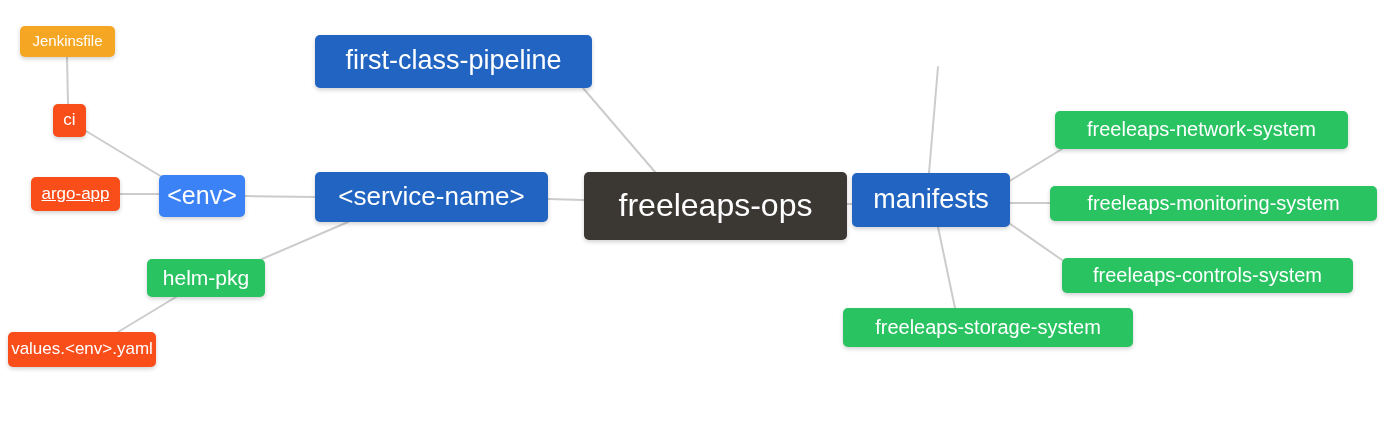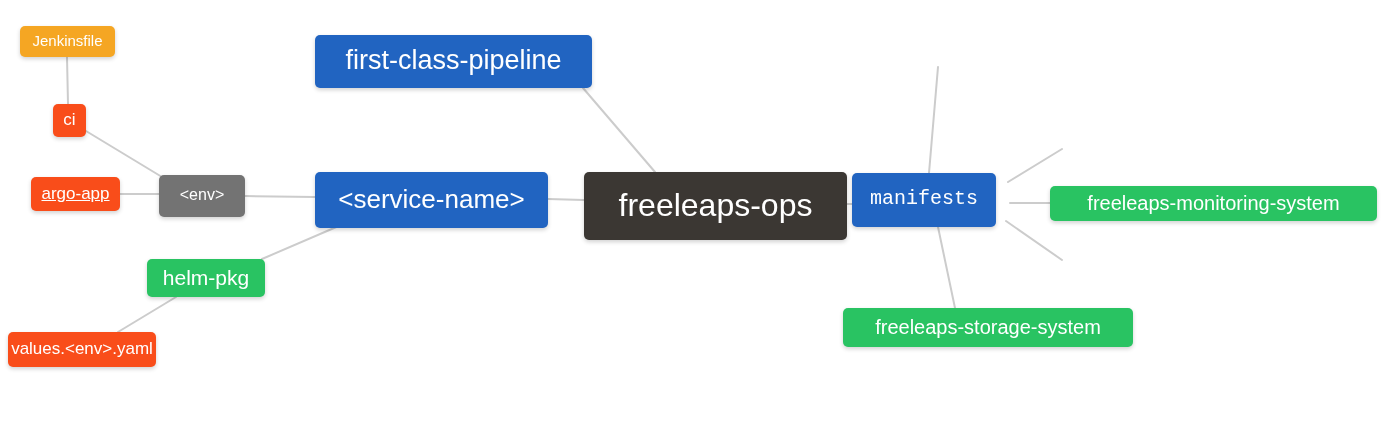--- a/index.html
+++ b/index.html
@@ -64,40 +64,46 @@
     </svg>
 <div class="node" style="left: 20px; top: 26px; width: 95px; height: 31px; background: rgb(245, 166, 35); font-size: 15px;">
       <span>Jenkinsfile</span>
     </div>
     <div class="node" style="left: 53px; top: 104px; width: 33px; height: 33px; background: rgb(249, 77, 26); font-size: 17px;">
       <span>ci</span>
     </div>
     <div class="node" style="left: 31px; top: 177px; width: 89px; height: 34px; background: rgb(249, 77, 26); font-size: 17px; text-decoration: underline;">
       <span>argo-app</span>
     </div>
-    <div class="node" style="left: 159px; top: 175px; width: 86px; height: 42px; background: #737373; font-size: 16px; justify-content: center;">
+    <div class="node" style="left: 159px; top: 175px; width: 86px; height: 42px; background: #3b82f6; font-size: 25px; justify-content: center;">
       <span>&lt;env&gt;</span>
     </div>
     <div class="node" style="left: 147px; top: 259px; width: 118px; height: 38px; background: rgb(41, 195, 98); font-size: 21px;">
       <span>helm-pkg</span>
     </div>
     <div class="node" style="left: 8px; top: 332px; width: 148px; height: 35px; background: rgb(249, 77, 26); font-size: 17px;">
       <span>values.&lt;env&gt;.yaml</span>
     </div>
     <div class="node" style="left: 315px; top: 35px; width: 277px; height: 53px; background: rgb(33, 100, 193); font-size: 27px;">
       <span>first-class-pipeline</span>
     </div>
-    <div class="node" style="left: 315px; top: 172px; width: 233px; height: 56px; background: rgb(33, 100, 193); font-size: 26px;">
+    <div class="node" style="left: 315px; top: 172px; width: 233px; height: 50px; background: rgb(33, 100, 193); font-size: 26px;">
       <span>&lt;service-name&gt;</span>
     </div>
     <div class="node" style="left: 584px; top: 172px; width: 263px; height: 68px; background: rgb(59, 55, 51); font-size: 32px;">
       <span>freeleaps-ops</span>
     </div>
-    <div class="node" style="left: 852px; top: 173px; width: 144px; height: 54px; background: rgb(33, 100, 193); font-size: 20px; font-family: Liberation Mono, monospace;">
+    <div class="node" style="left: 852px; top: 173px; width: 158px; height: 54px; background: rgb(33, 100, 193); font-size: 27px;">
       <span>manifests</span>
+    </div>
+    <div class="node" style="left: 1055px; top: 111px; width: 293px; height: 38px; background: rgb(41, 195, 98); font-size: 20px;">
+      <span>freeleaps-network-system</span>
     </div>
     <div class="node" style="left: 1050px; top: 186px; width: 327px; height: 35px; background: rgb(41, 195, 98); font-size: 20px; text-align: center;">
       <span>freeleaps-monitoring-system</span>
+    </div>
+    <div class="node" style="left: 1062px; top: 258px; width: 291px; height: 35px; background: rgb(41, 195, 98); font-size: 20px;">
+      <span>freeleaps-controls-system</span>
     </div>
     <div class="node" style="left: 815px; top: 308px; width: 290px; height: 39px; background: rgb(41, 195, 98); font-size: 20px; margin-left: 28px;">
       <span>freeleaps-storage-system</span>
     </div>
   </div>
 
 </body></html>

